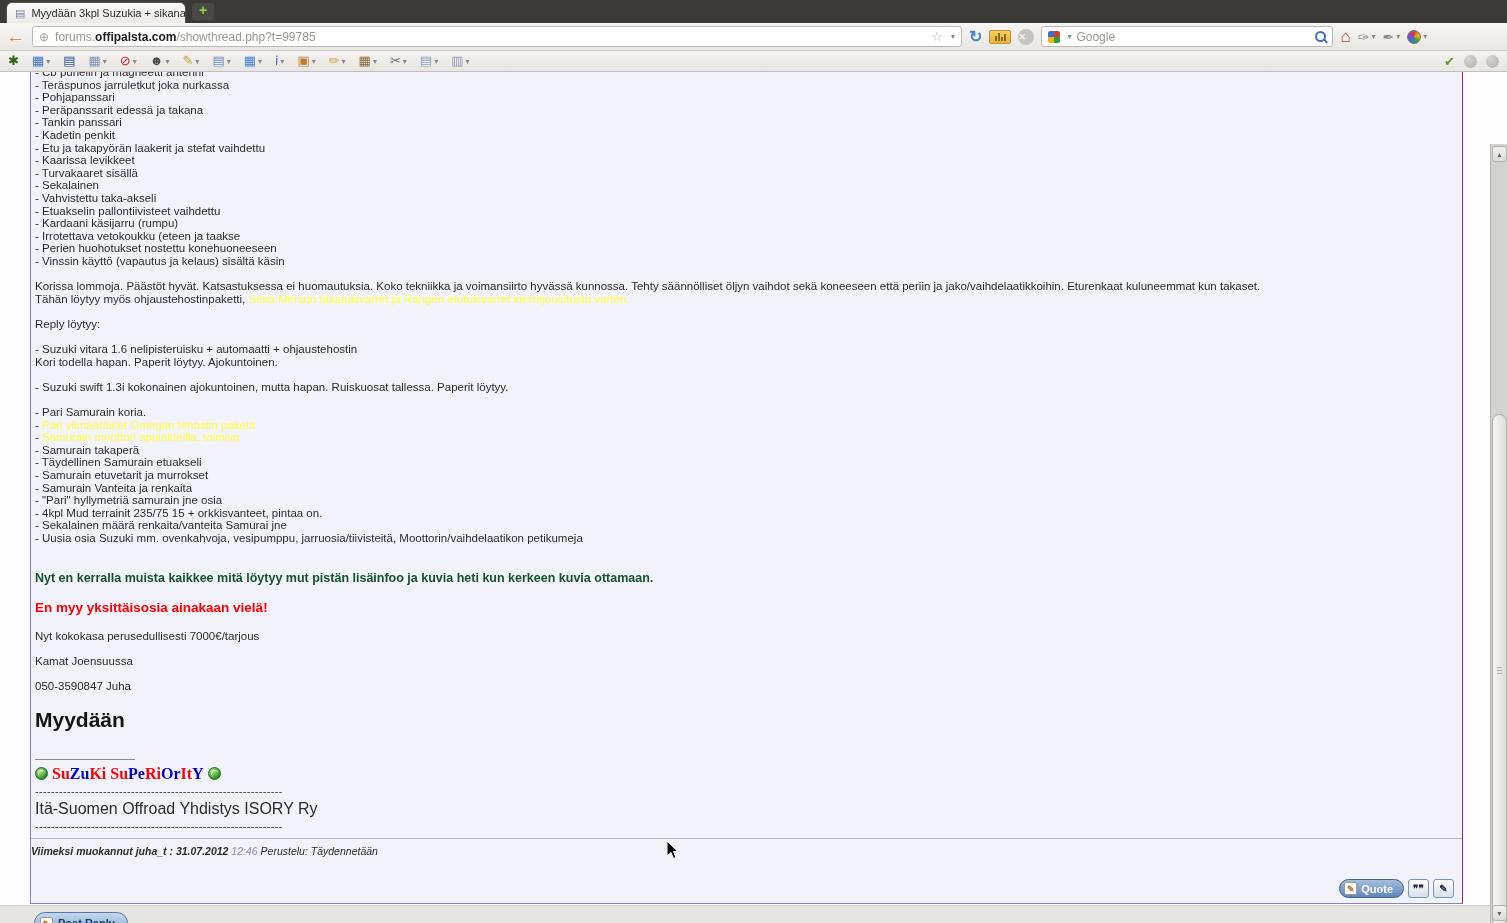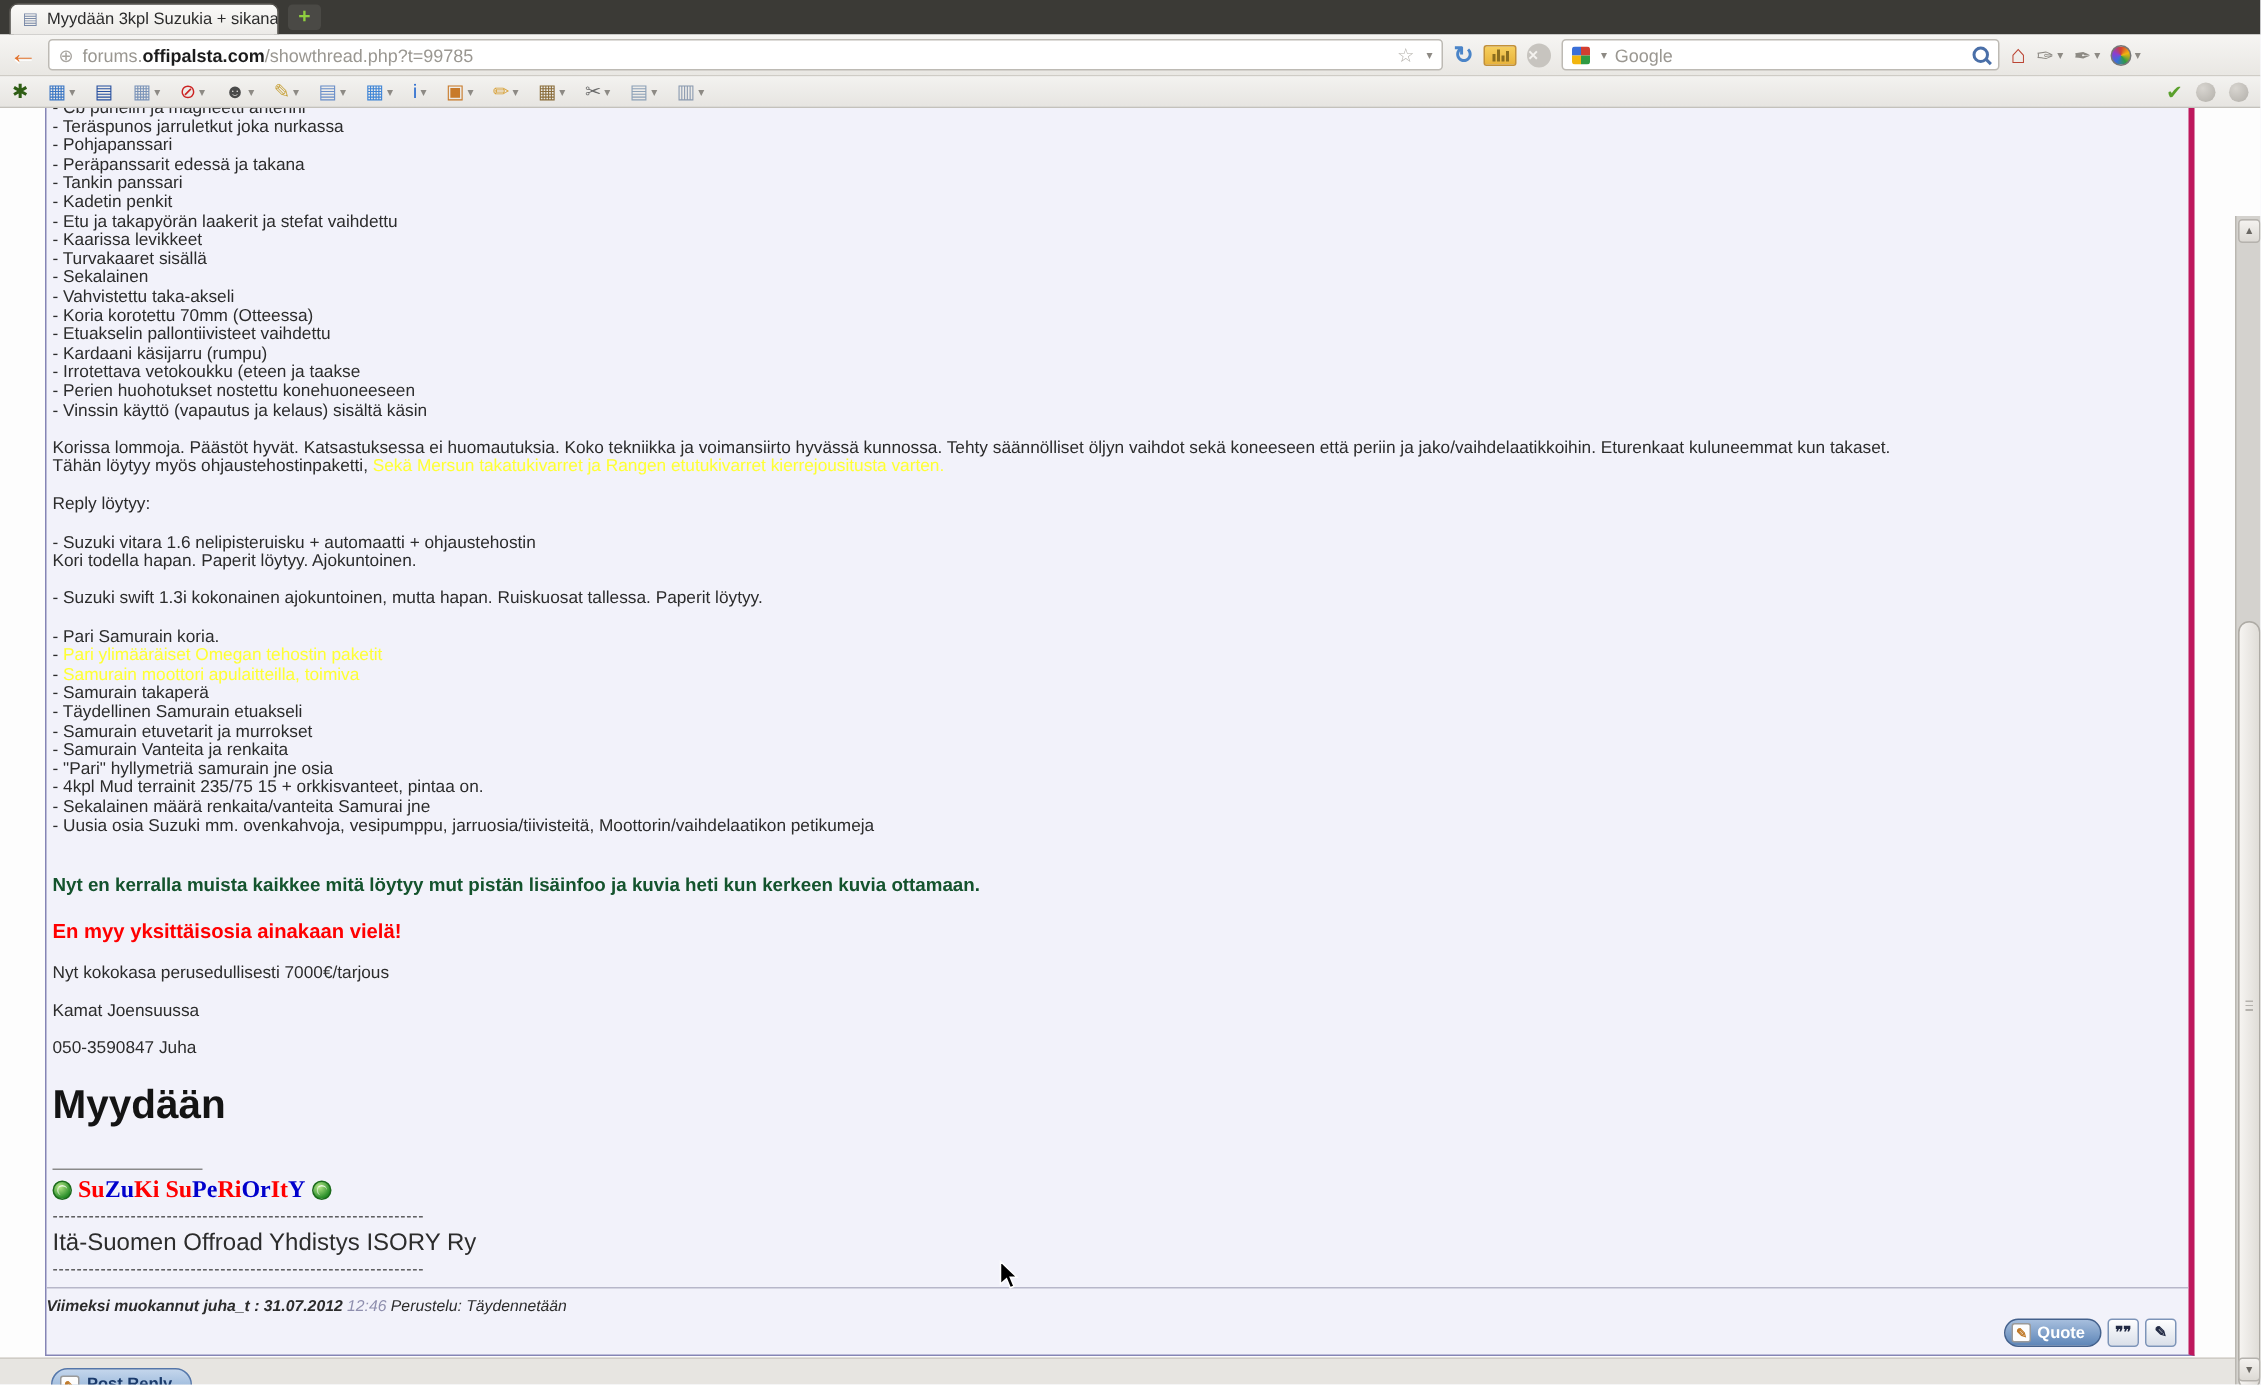--- a/index.html
+++ b/index.html
@@ -61,30 +61,30 @@
   }
   .tbtn { display:flex; align-items:center; margin-right:9px; }
   .tglyph { font-size:13px; line-height:14px; }
   .bar-right { margin-left:auto; display:flex; align-items:center; gap:9px; }
   .check { color:#5aa02c; font-size:13px; }
   .graycircle { width:13px; height:13px; border-radius:50%; background:radial-gradient(circle at 35% 30%,#d8d5d0,#b2afa9); }
   
   .page { position:absolute; top:72px; left:0; right:0; bottom:0; background:#fdfdfd; }
   .panel {
     position:absolute; left:30px; top:0; width:1433px; height:832px;
-    background:#f2f2fa; border-left:1px solid #8585b5; border-right:4px solid #be185d; border-bottom:1px solid #8585b5;
+    background:#f2f2fa; border-left:1px solid #8585b5; border-right:1px solid #be185d; border-bottom:1px solid #8585b5;
     overflow:hidden;
   }
   .post-body { padding:0 8px 0 4px; margin-top:-6px; font-size:11.5px; color:#2c2c2c; }
   .line { line-height:12.6px; white-space:nowrap; }
   .blank { height:12.6px; }
   .ylink { color:#ffff33; }
   .ybold { font-weight:bold; font-size:12.5px; color:#14532d; line-height:15px; padding:1px 0; }
   .rbold { font-weight:bold; font-size:13.5px; color:#ff0000; line-height:16px; padding:1px 0; }
-  .heading { font-size:27px; font-weight:bold; color:#141414; margin:15px 0 0 0; }
+  .heading { font-size:21px; font-weight:bold; color:#141414; margin:15px 0 0 0; }
   .sig { padding-left:4px; }
   .sig-sep { width:100px; border-top:1px solid #8a8a8a; margin:27px 0 5px 0; }
   .teamline { display:flex; align-items:center; gap:4px; font-family:"Liberation Serif", serif; font-weight:bold; font-size:16px; }
   .ball { width:13px; height:13px; border-radius:50%;
     background:radial-gradient(circle at 35% 30%, #b8e88a, #2a8f2a 70%); border:1px solid #1c6b1c;
     position:relative; }
   .ball::after{ content:""; position:absolute; inset:2px; border-radius:50%; border-top:1px solid rgba(255,255,255,.8); border-left:1px solid rgba(255,255,255,.5); }
   .dashline { font-size:10.5px; color:#3a3a3a; line-height:11px; margin:3px 0; letter-spacing:0.5px; }
   .org { font-size:16px; color:#2c2c2c; margin:2px 0; }
   .post-divider { border-top:1px solid #b7b7c9; margin:6px 0 6px 0; }
@@ -250,21 +250,20 @@
         <div class="line">- Teräspunos jarruletkut joka nurkassa</div>
         <div class="line">- Pohjapanssari</div>
         <div class="line">- Peräpanssarit edessä ja takana</div>
         <div class="line">- Tankin panssari</div>
         <div class="line">- Kadetin penkit</div>
         <div class="line">- Etu ja takapyörän laakerit ja stefat vaihdettu</div>
         <div class="line">- Kaarissa levikkeet</div>
         <div class="line">- Turvakaaret sisällä</div>
         <div class="line">- Sekalainen</div>
         <div class="line">- Vahvistettu taka-akseli</div>
-        <div class="line">- Koria korotettu 70mm (Otteessa)</div>
         <div class="line">- Etuakselin pallontiivisteet vaihdettu</div>
         <div class="line">- Kardaani käsijarru (rumpu)</div>
         <div class="line">- Irrotettava vetokoukku (eteen ja taakse</div>
         <div class="line">- Perien huohotukset nostettu konehuoneeseen</div>
         <div class="line">- Vinssin käyttö (vapautus ja kelaus) sisältä käsin</div>
         <div class="blank"></div>
         <div class="line">Korissa lommoja. Päästöt hyvät. Katsastuksessa ei huomautuksia. Koko tekniikka ja voimansiirto hyvässä kunnossa. Tehty säännölliset öljyn vaihdot sekä koneeseen että periin ja jako/vaihdelaatikkoihin. Eturenkaat kuluneemmat kun takaset.</div>
         <div class="line"><span>Tähän löytyy myös ohjaustehostinpaketti, </span><span class="ylink">Sekä Mersun takatukivarret ja Rangen etutukivarret kierrejousitusta varten.</span></div>
         <div class="blank"></div>
         <div class="line">Reply löytyy:</div>

